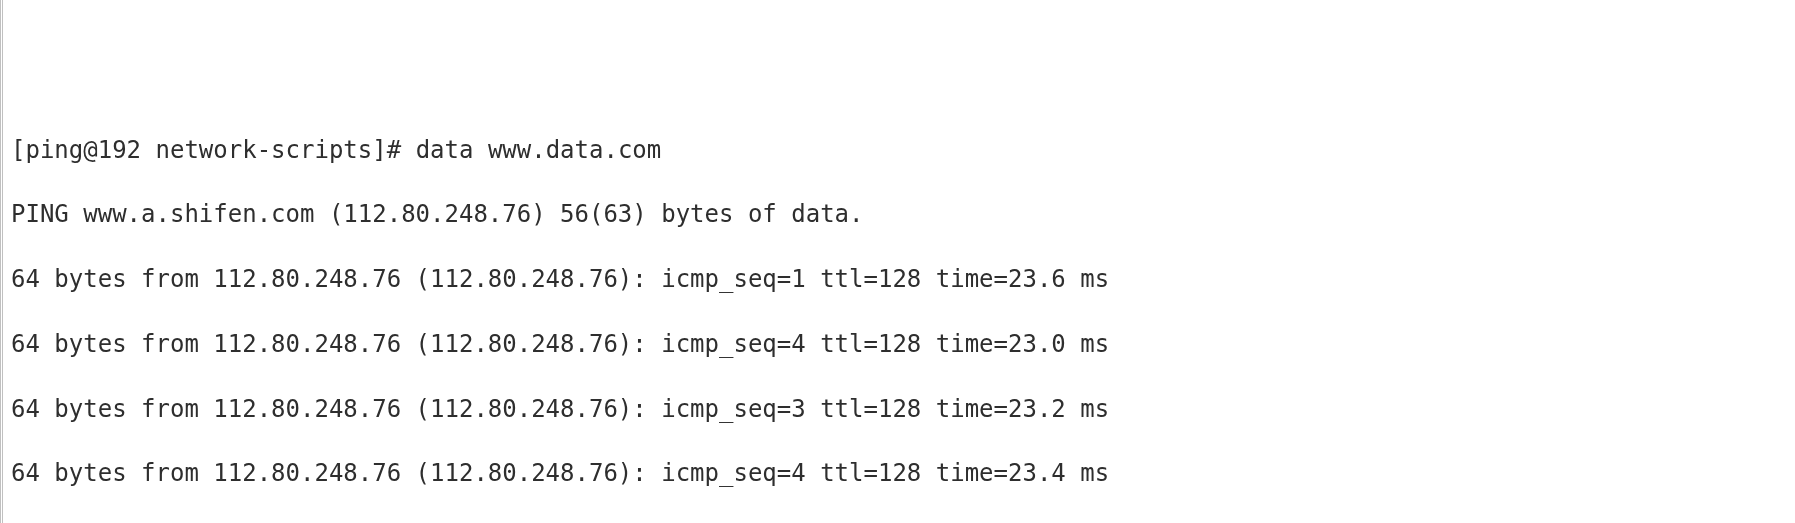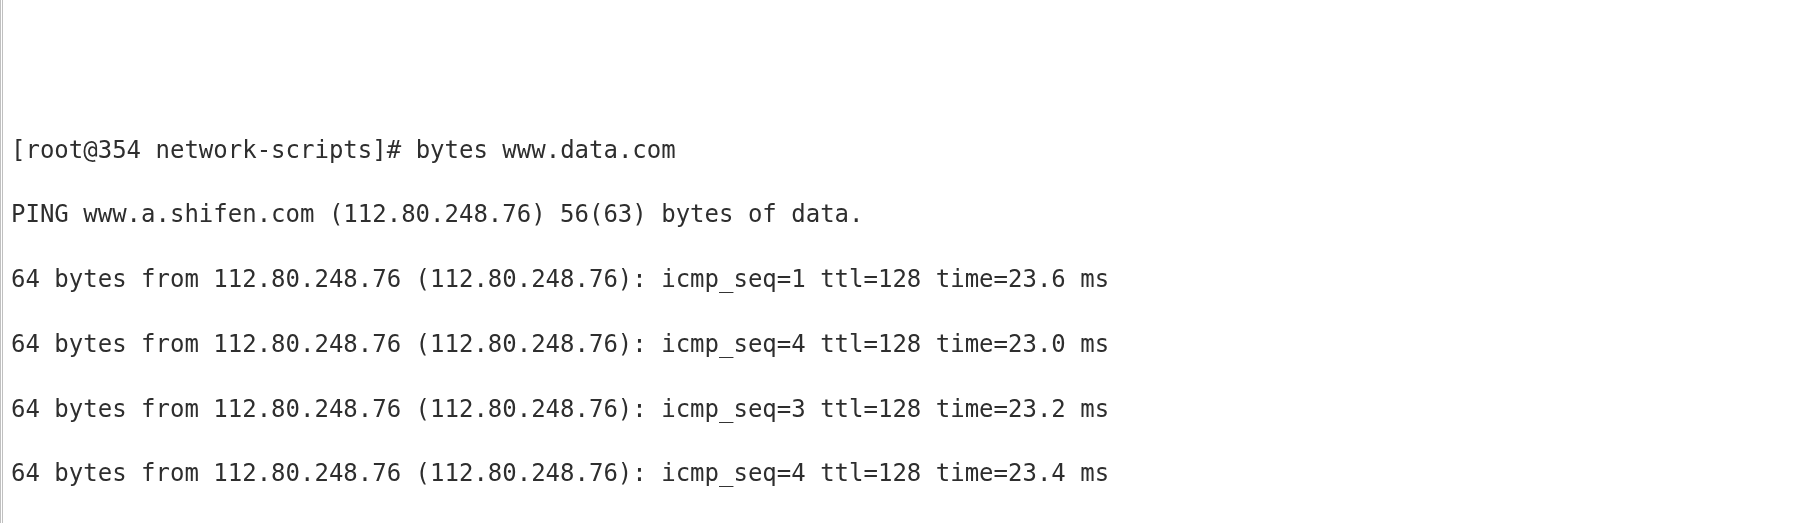--- a/index.html
+++ b/index.html
@@ -19,21 +19,21 @@
     .prompt-cwd    { }
     .prompt-suffix { }
     .cmd           { }
     .out           { }
   </style>
 </head>
 <body>
 
 
 
-<div class="line"><span class="prompt-user">[</span><span class="prompt-user">root</span><span class="prompt-at">@</span><span class="prompt-host">354</span><span> </span><span class="prompt-cwd">network-scripts</span><span>]</span><span class="prompt-suffix"># </span><span class="cmd">bytes</span> <span class="cmd">www.data.com</span></div>
+<div class="line"><span class="prompt-user">[</span><span class="prompt-user">ping</span><span class="prompt-at">@</span><span class="prompt-host">192</span><span> </span><span class="prompt-cwd">network-scripts</span><span>]</span><span class="prompt-suffix"># </span><span class="cmd">data</span> <span class="cmd">www.data.com</span></div>
 <div class="line out">PING www.a.shifen.com (112.80.248.76) 56(63) bytes of data.</div>
 <div class="line out">64 bytes from 112.80.248.76 (112.80.248.76): icmp_seq=1 ttl=128 time=23.6 ms</div>
 <div class="line out">64 bytes from 112.80.248.76 (112.80.248.76): icmp_seq=4 ttl=128 time=23.0 ms</div>
 <div class="line out">64 bytes from 112.80.248.76 (112.80.248.76): icmp_seq=3 ttl=128 time=23.2 ms</div>
 <div class="line out">64 bytes from 112.80.248.76 (112.80.248.76): icmp_seq=4 ttl=128 time=23.4 ms</div>
 <div class="line out">64 bytes from 112.80.248.76 (112.80.248.76): icmp_seq=5 ttl=128 time=23.3 ms</div>
 
 
 
 

